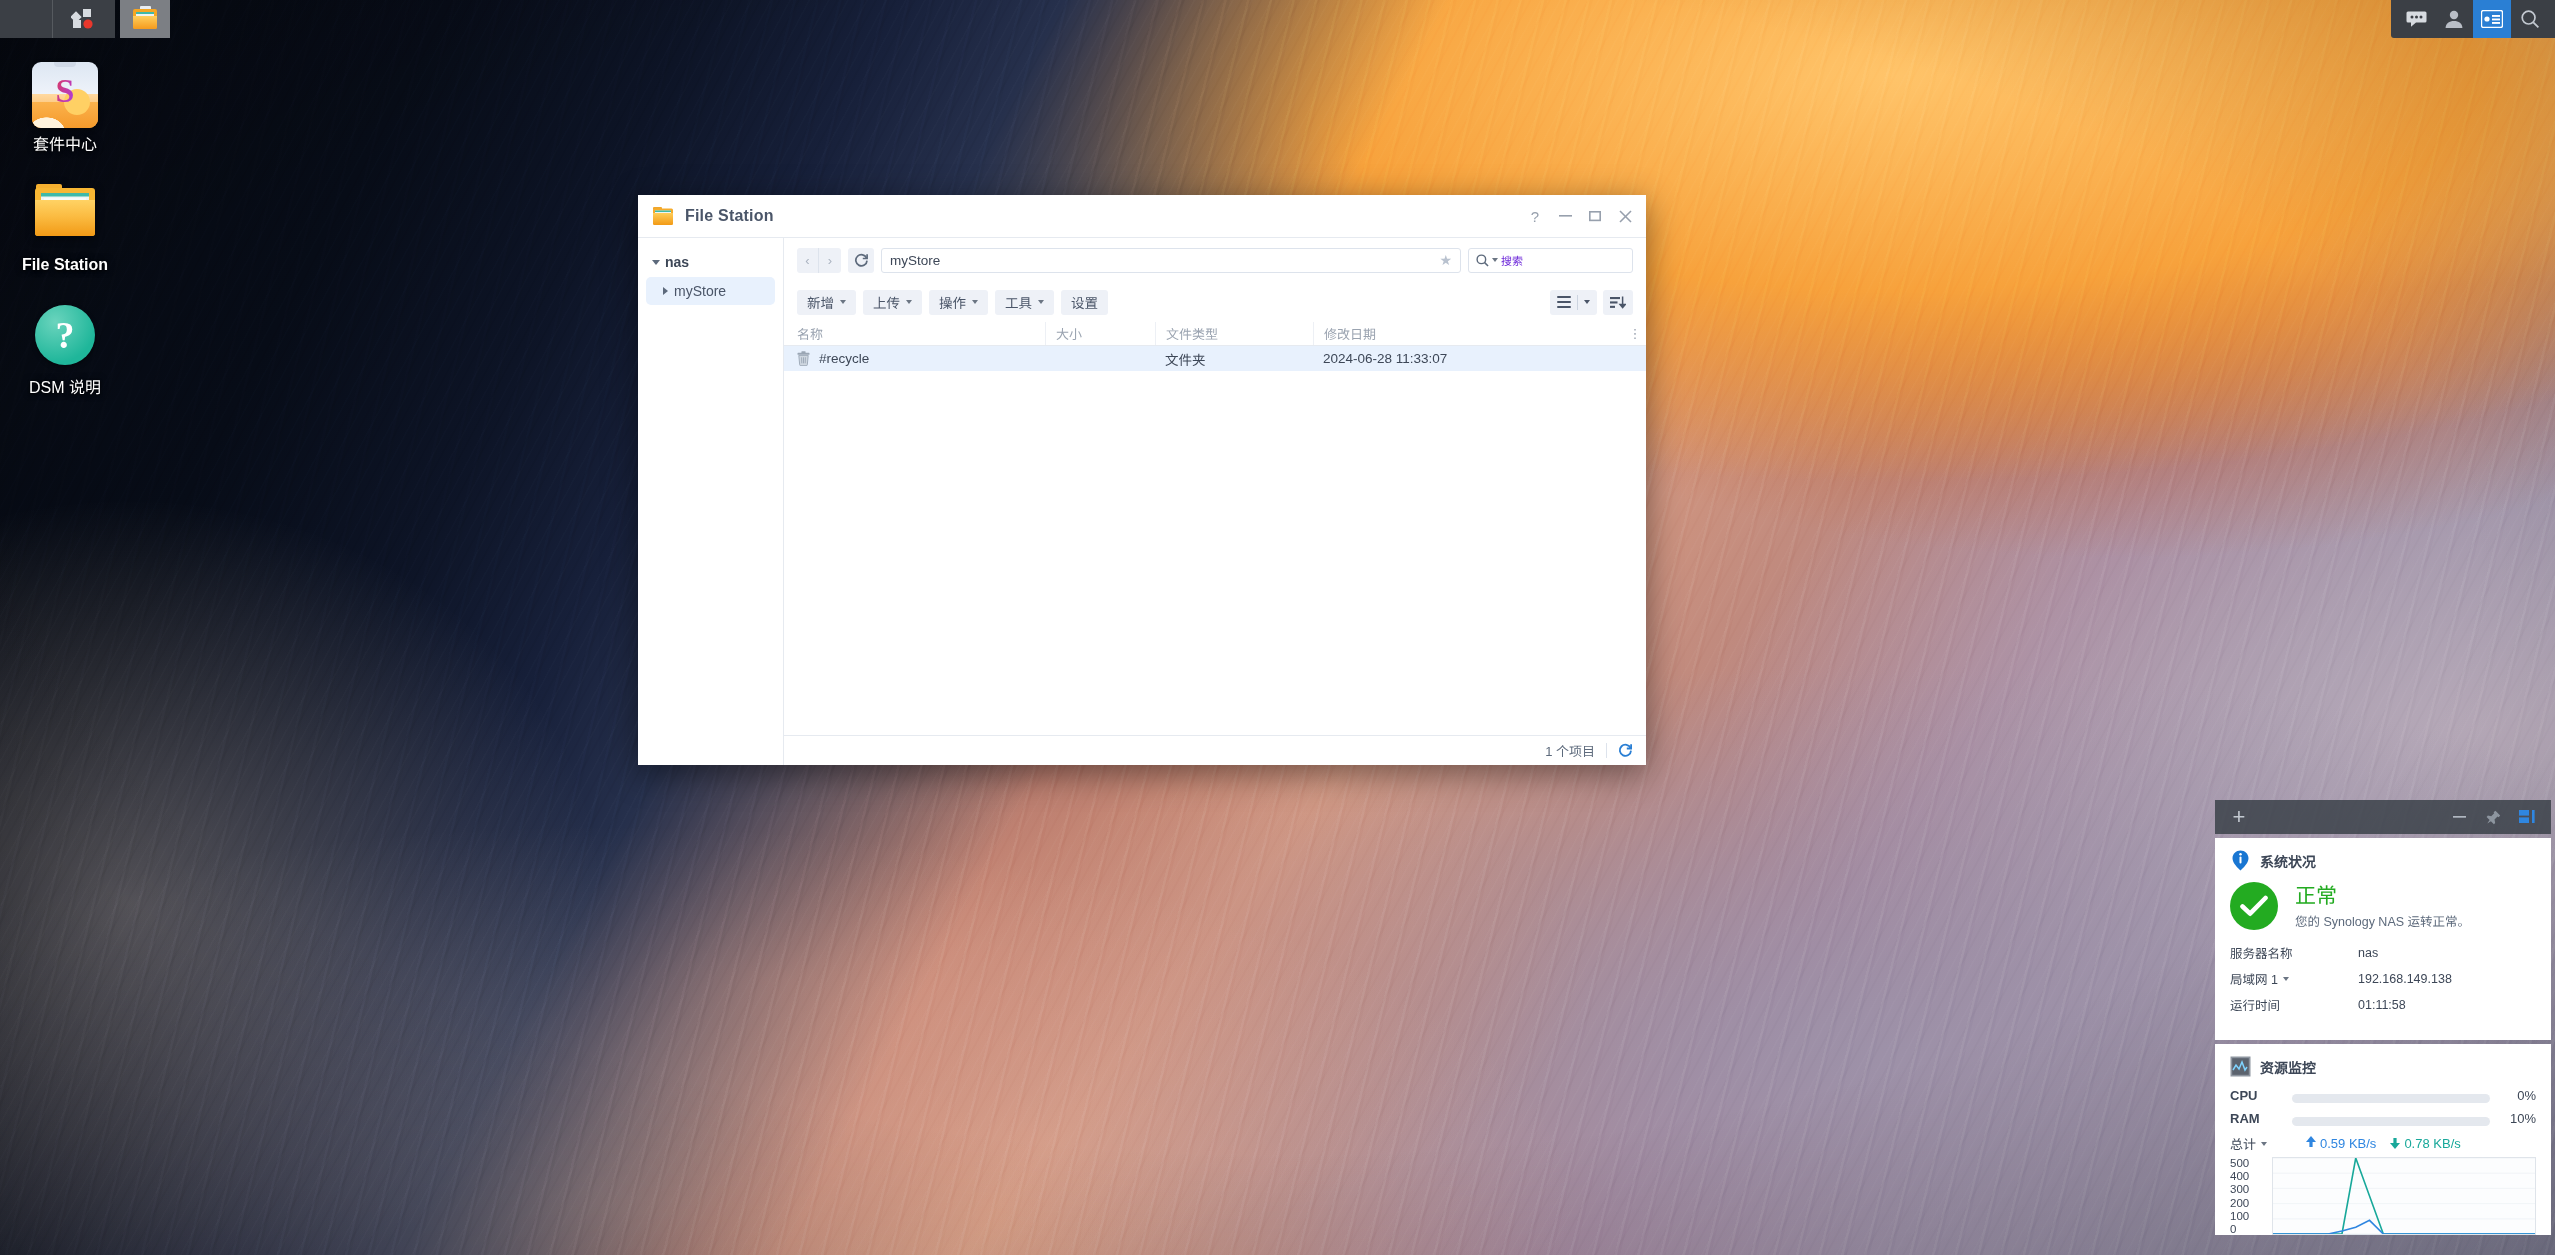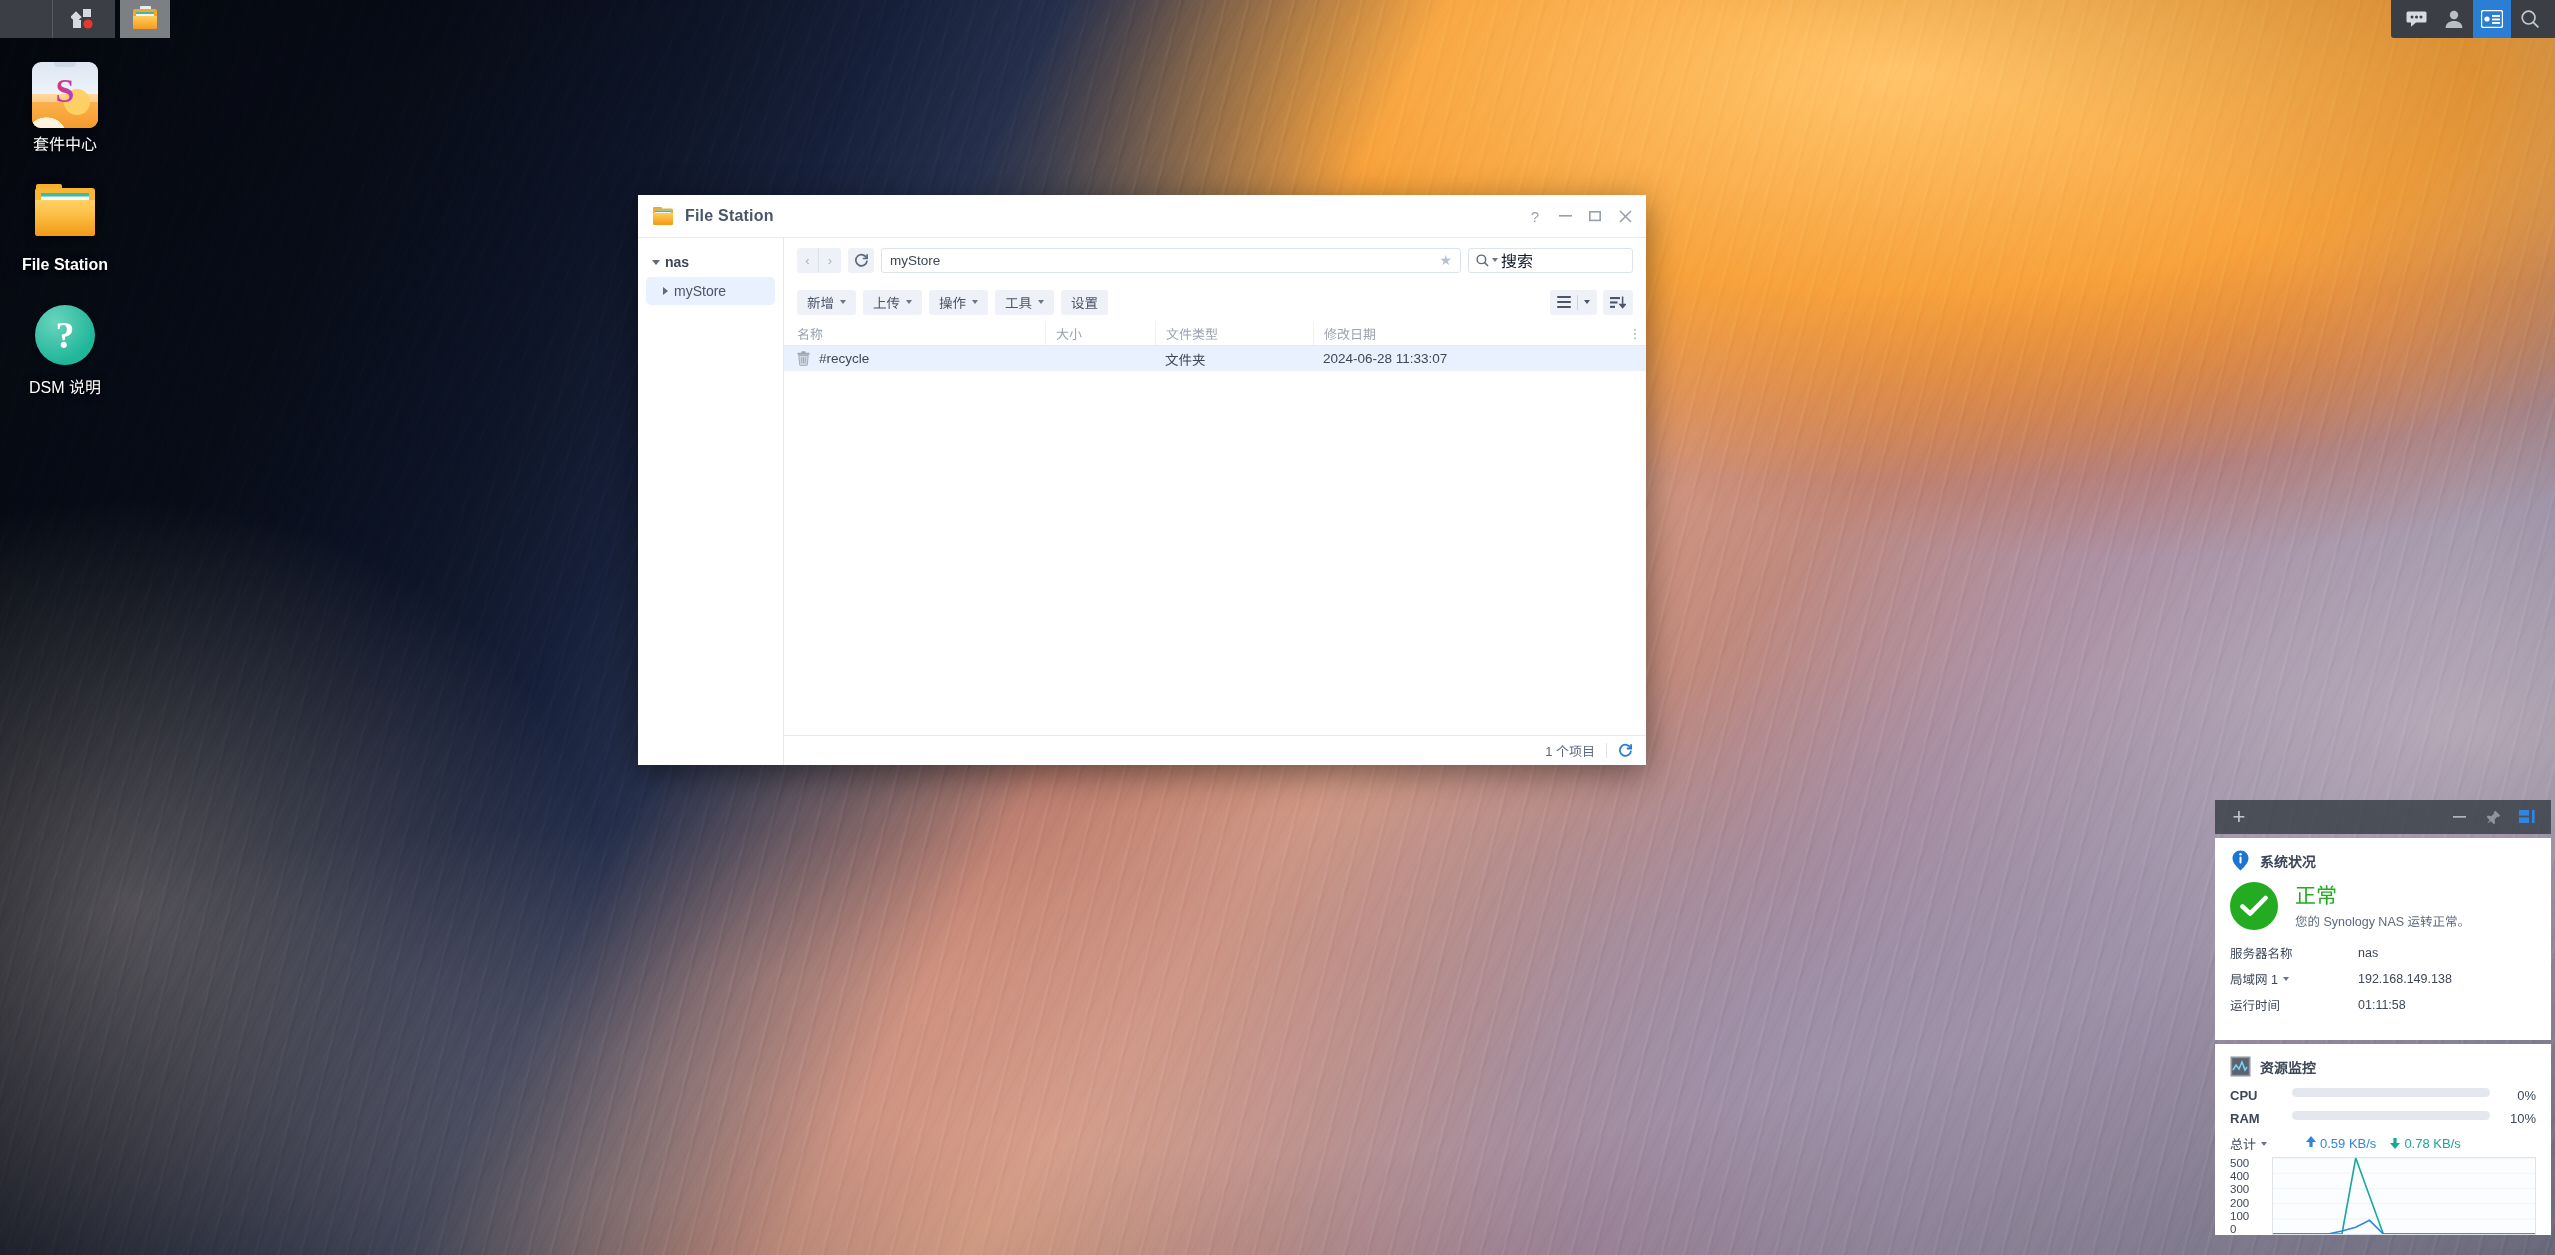--- a/index.html
+++ b/index.html
@@ -169,21 +169,21 @@
   .nav-btn:first-child { border-radius:3px 0 0 3px; border-right:1px solid #dde3ec; }
   .nav-btn:last-child { border-radius:0 3px 3px 0; }
   .refresh-btn { width:26px;height:25px;background:#eef1f7;border-radius:3px; display:flex;align-items:center;
     justify-content:center;color:#5d6a7c;cursor:pointer; }
   .path-input { flex:1; height:25px; border:1px solid #dde3ec; border-radius:3px; display:flex;
     align-items:center; padding:0 8px; background:#fff; min-width:0; }
   .path-input .txt { flex:1; color:#3d4757; font-size:13.5px; }
   .path-input .star { color:#b9c2cf; font-size:14px; cursor:pointer; }
   .search-box { width:165px; height:25px; border:1px solid #dde3ec; border-radius:3px; display:flex;
     align-items:center; padding:0 7px; gap:3px; background:#fff; }
-  .search-box .ph { color:#0f172a; font-size:16px; }
+  .search-box .ph { color:#6d28d9; font-size:11px; }
 
   #fs-toolbar { height:40px; display:flex; align-items:center; padding:0 13px; gap:7px; flex:0 0 40px; }
   .tbtn { height:25px; background:#eef1f7; border-radius:3px; display:flex; align-items:center; gap:6px;
     padding:0 10px; color:#4a5568; font-size:13.5px; cursor:pointer; }
   .tbtn .dd { width:0;height:0;border-left:3.5px solid transparent;border-right:3.5px solid transparent;
     border-top:4.5px solid #6b7583; }
   .tb-right { margin-left:auto; display:flex; align-items:center; gap:6px; }
   .vbtn { height:25px;background:#eef1f7;border-radius:3px;display:flex;align-items:center;
     padding:0 7px; gap:6px; cursor:pointer; }
   .vbtn .divider { width:1px;height:15px;background:#ccd4e0; }
@@ -229,21 +229,21 @@
     display:flex;align-items:center;justify-content:center; }
   .health-txt .big { font-size:21px; color:#23ab21; line-height:1.1; margin-bottom:4px; }
   .health-txt .sub { font-size:12.5px; color:#5d6a7c; }
 
   .kv { display:flex; align-items:center; font-size:12.5px; margin-bottom:7px; }
   .kv .k { width:128px; color:#3d4757; display:flex; align-items:center; gap:5px; }
   .kv .v { color:#3d4757; }
   .kv .dd { width:0;height:0;border-left:3.5px solid transparent;border-right:3.5px solid transparent;
     border-top:4.5px solid #6b7583; }
 
-  .rm-row { display:flex; align-items:flex-start; font-size:13px; margin-bottom:8px; }
+  .rm-row { display:flex; align-items:flex-end; font-size:13px; margin-bottom:8px; }
   .rm-row .lab { width:62px; font-weight:700; color:#3d4757; }
   .bar-track { flex:1; height:9px; background:#e4e8ee; border-radius:5px; overflow:hidden; }
   .bar-fill { height:100%; background:#2f86e0; border-radius:5px; }
   .rm-row .pct { width:46px; text-align:right; color:#3d4757; }
   .net-row { display:flex; align-items:center; font-size:13px; margin-bottom:4px; gap:14px; }
   .net-row .lab { width:62px; color:#3d4757; display:flex; align-items:center; gap:5px; }
   .net-up { color:#2f86e0; display:flex;align-items:flex-start;gap:4px; }
   .net-dn { color:#18a89a; display:flex;align-items:center;gap:4px; }
 
   .chart-wrap { display:flex; margin-top:4px; }

